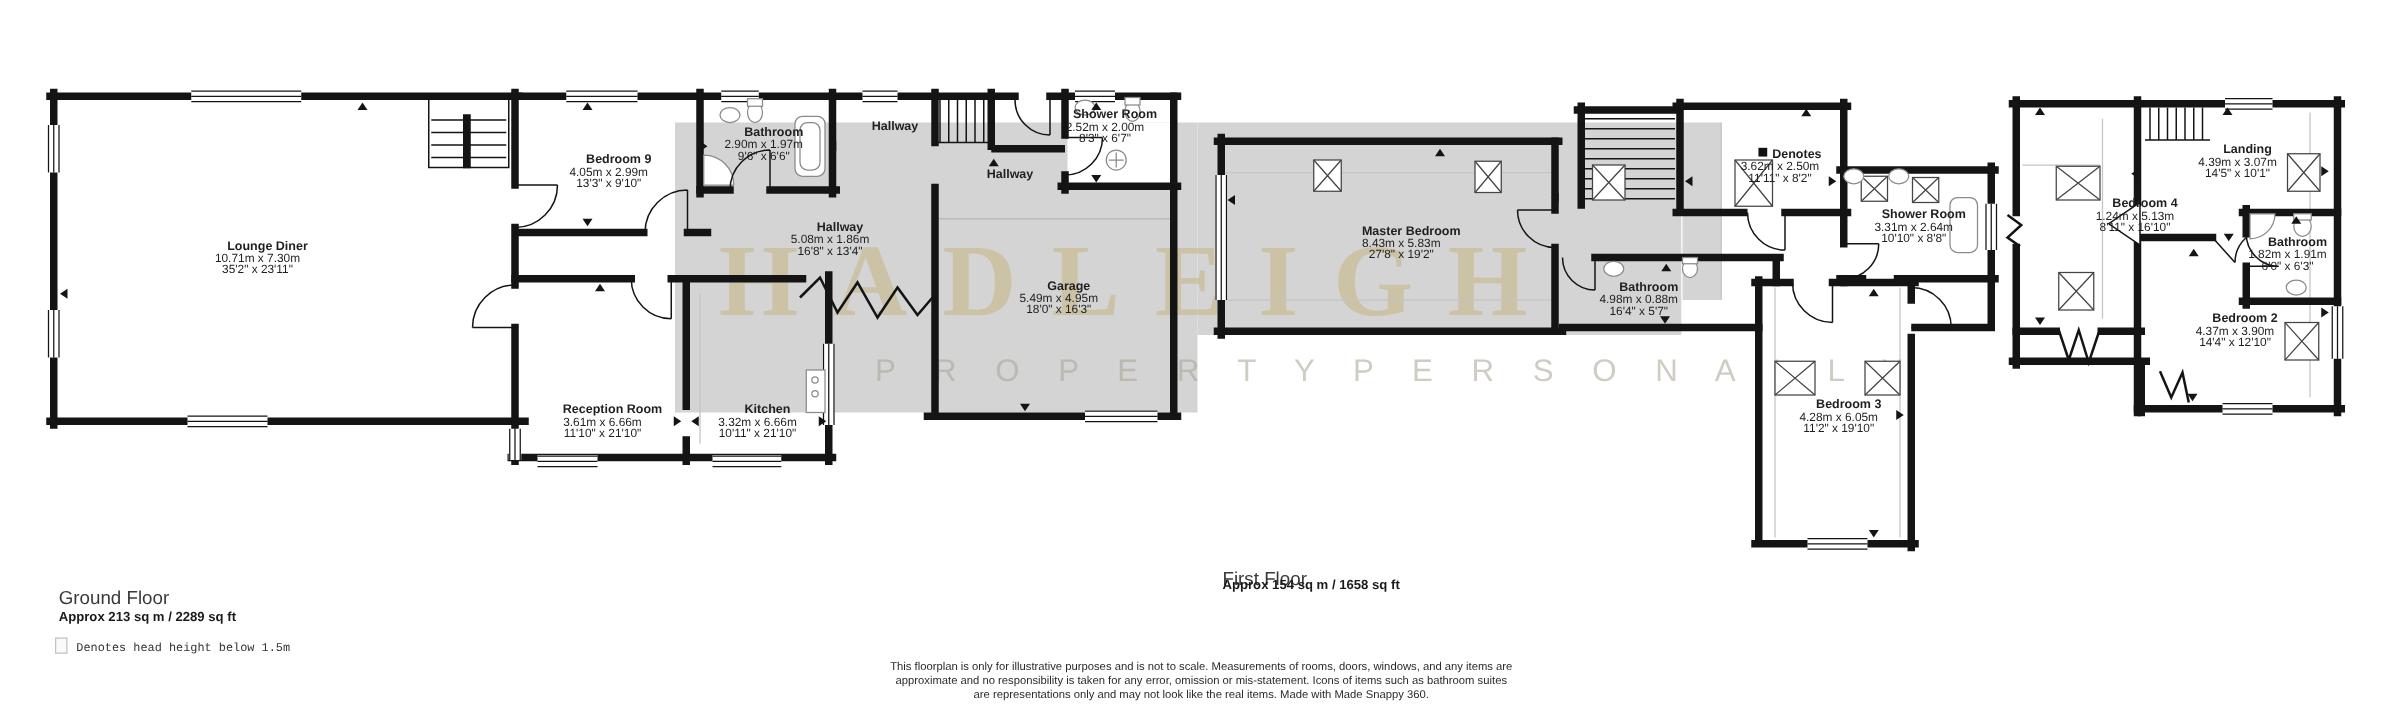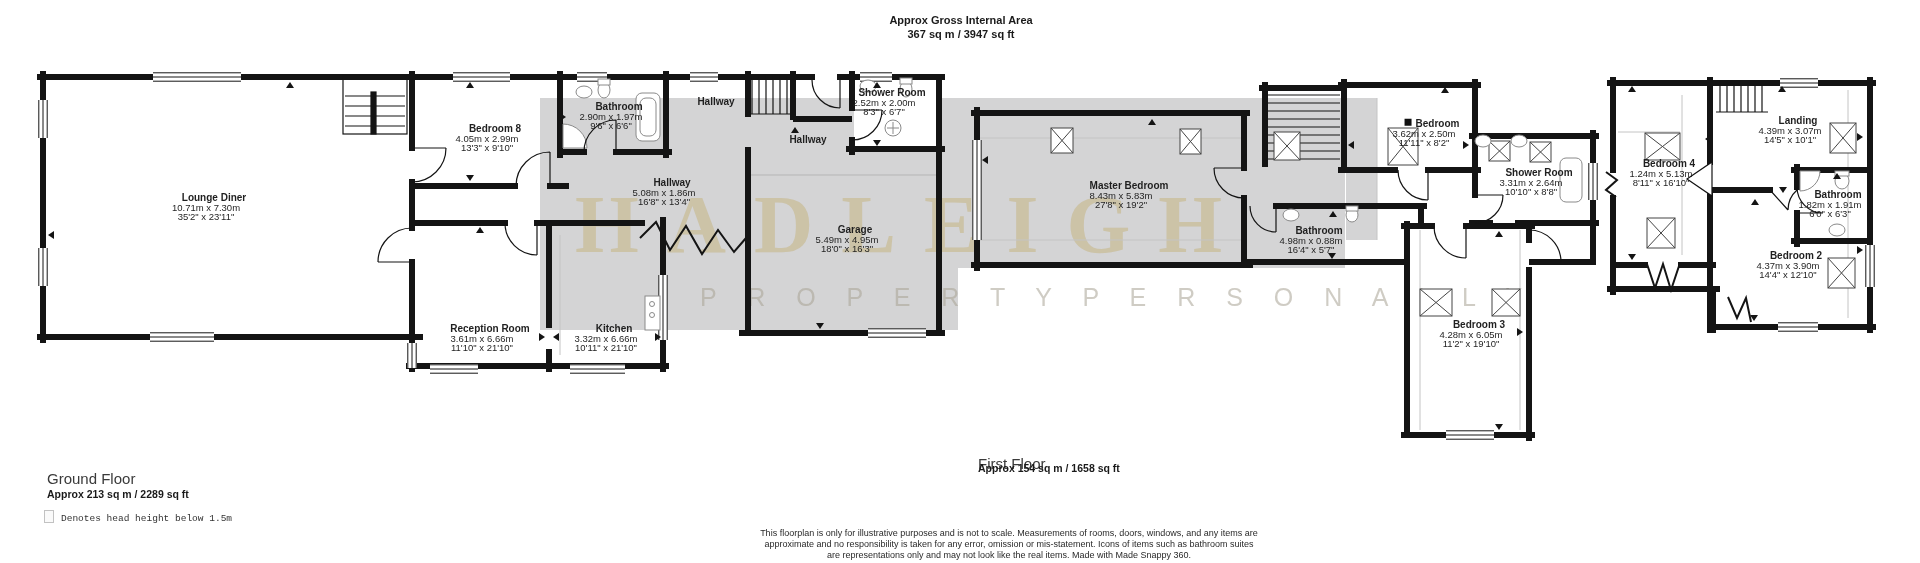--- a/index.html
+++ b/index.html
@@ -15,21 +15,21 @@
   .rlabel{position:absolute;transform:translate(-50%,-50%);text-align:center;white-space:nowrap;color:#1f1f1f;}
   .rlabel .rn{display:block;font-weight:bold;font-size:10px;line-height:9.5px;margin-left:16px;}
   .rlabel .rd{display:block;font-size:9.5px;line-height:9.5px;}
   .sq{display:inline-block;width:7px;height:7px;background:#111;margin-right:4px;vertical-align:1px;}
   .floor-title{position:absolute;font-size:15px;color:#3a3a3a;}
   .floor-area{position:absolute;font-size:10.5px;font-weight:bold;color:#1a1a1a;}
   .legend{position:absolute;left:44px;top:510px;font-size:9.5px;color:#333;font-family:Liberation Mono, monospace;}
   .legend .box{display:inline-block;width:8px;height:11px;border:1px solid #c2c2c2;background:#fafafa;
                margin-right:7px;vertical-align:-2px;}
   .disclaimer{position:absolute;left:711px;top:528px;width:500px;text-align:center;
-              font-size:9px;line-height:1.22;color:#2a2a2a;margin-left:48px;}
+              font-size:9px;line-height:1.22;color:#2a2a2a;}
 </style>
 </head>
 <body>
 
 <div id="canvas">
 
   <svg width="1920" height="563">
     <g>
       <rect x="540" y="98" width="418" height="232" fill="#d4d4d5"></rect>
       <rect x="958" y="98" width="387" height="170" fill="#d4d4d5"></rect>
@@ -275,32 +275,28 @@
       <polygon points="1863,137 1857,133 1857,141"></polygon>
       <polygon points="1783,193 1779,187 1787,187"></polygon>
       <polygon points="1755,199 1751,205 1759,205"></polygon>
       <polygon points="1632,260 1628,254 1636,254"></polygon>
       <polygon points="1863,250 1857,246 1857,254"></polygon>
       <polygon points="1754,321 1750,315 1758,315"></polygon>
       <polygon points="1837,173 1833,179 1841,179"></polygon>
     </g>
   </svg>
 
-  <div class="hdr">
-    <span>Approx Gross Internal Area</span><br>
-    <span>367 sq m / 3947 sq ft</span>
-  </div>
 
   <div class="rlabel" style="left:206px;top:207px">
     <span class="rn">Lounge Diner</span>
     <span class="rd">10.71m x 7.30m</span>
     <span class="rd">35'2" x 23'11"</span>
   </div>
   <div class="rlabel" style="left:487px;top:138px">
-    <span class="rn">Bedroom 8</span>
+    <span class="rn">Bedroom 9</span>
     <span class="rd">4.05m x 2.99m</span>
     <span class="rd">13'3" x 9'10"</span>
   </div>
   <div class="rlabel" style="left:611px;top:116px">
     <span class="rn">Bathroom</span>
     <span class="rd">2.90m x 1.97m</span>
     <span class="rd">9'6" x 6'6"</span>
   </div>
   <div class="rlabel" style="left:708px;top:102px">
     <span class="rn">Hallway</span>
@@ -333,40 +329,40 @@
     <span class="rd">3.32m x 6.66m</span>
     <span class="rd">10'11" x 21'10"</span>
   </div>
 
   <div class="rlabel" style="left:1121px;top:195px">
     <span class="rn">Master Bedroom</span>
     <span class="rd">8.43m x 5.83m</span>
     <span class="rd">27'8" x 19'2"</span>
   </div>
   <div class="rlabel" style="left:1424px;top:133px">
-    <span class="rn"><span class="sq"></span><span>Bedroom</span></span>
+    <span class="rn"><span class="sq"></span><span>Denotes</span></span>
     <span class="rd">3.62m x 2.50m</span>
     <span class="rd">11'11" x 8'2"</span>
   </div>
   <div class="rlabel" style="left:1531px;top:182px">
     <span class="rn">Shower Room</span>
     <span class="rd">3.31m x 2.64m</span>
     <span class="rd">10'10" x 8'8"</span>
   </div>
   <div class="rlabel" style="left:1311px;top:240px">
     <span class="rn">Bathroom</span>
     <span class="rd">4.98m x 0.88m</span>
     <span class="rd">16'4" x 5'7"</span>
   </div>
   <div class="rlabel" style="left:1471px;top:334px">
     <span class="rn">Bedroom 3</span>
     <span class="rd">4.28m x 6.05m</span>
     <span class="rd">11'2" x 19'10"</span>
   </div>
-  <div class="rlabel" style="left:1661px;top:173px">
+  <div class="rlabel" style="left:1708px;top:173px">
     <span class="rn">Bedroom 4</span>
     <span class="rd">1.24m x 5.13m</span>
     <span class="rd">8'11" x 16'10"</span>
   </div>
   <div class="rlabel" style="left:1790px;top:130px">
     <span class="rn">Landing</span>
     <span class="rd">4.39m x 3.07m</span>
     <span class="rd">14'5" x 10'1"</span>
   </div>
   <div class="rlabel" style="left:1830px;top:204px">

